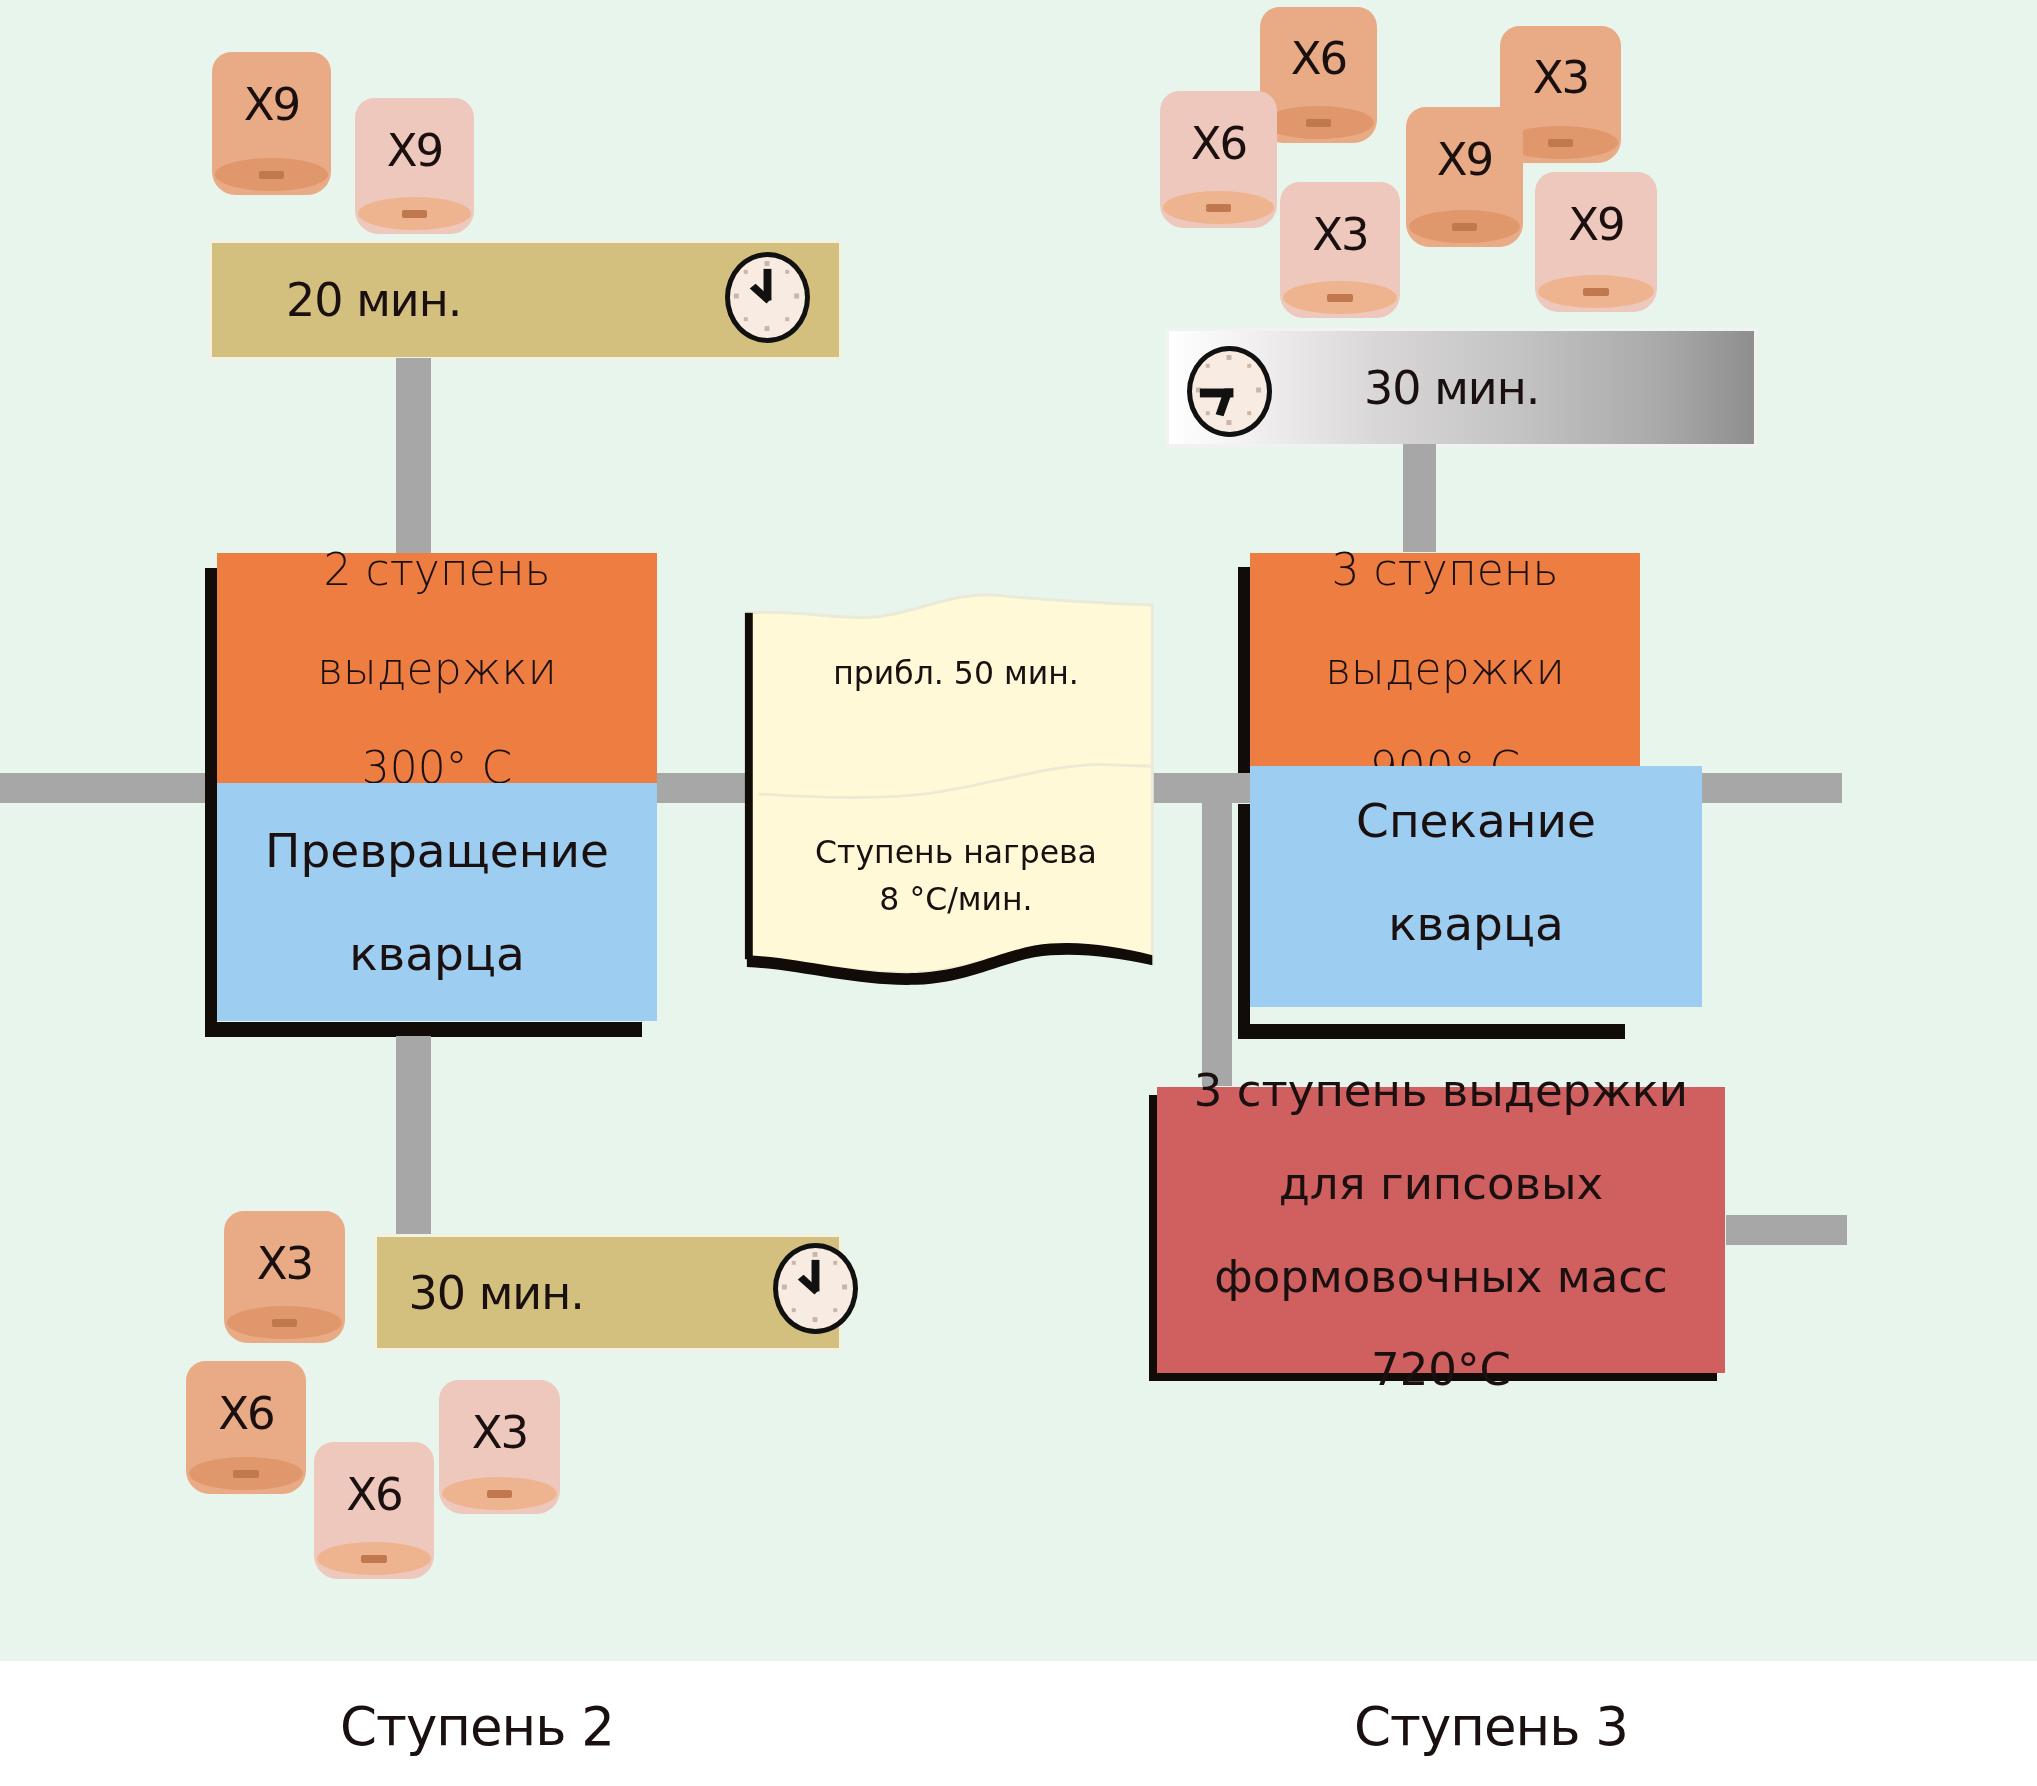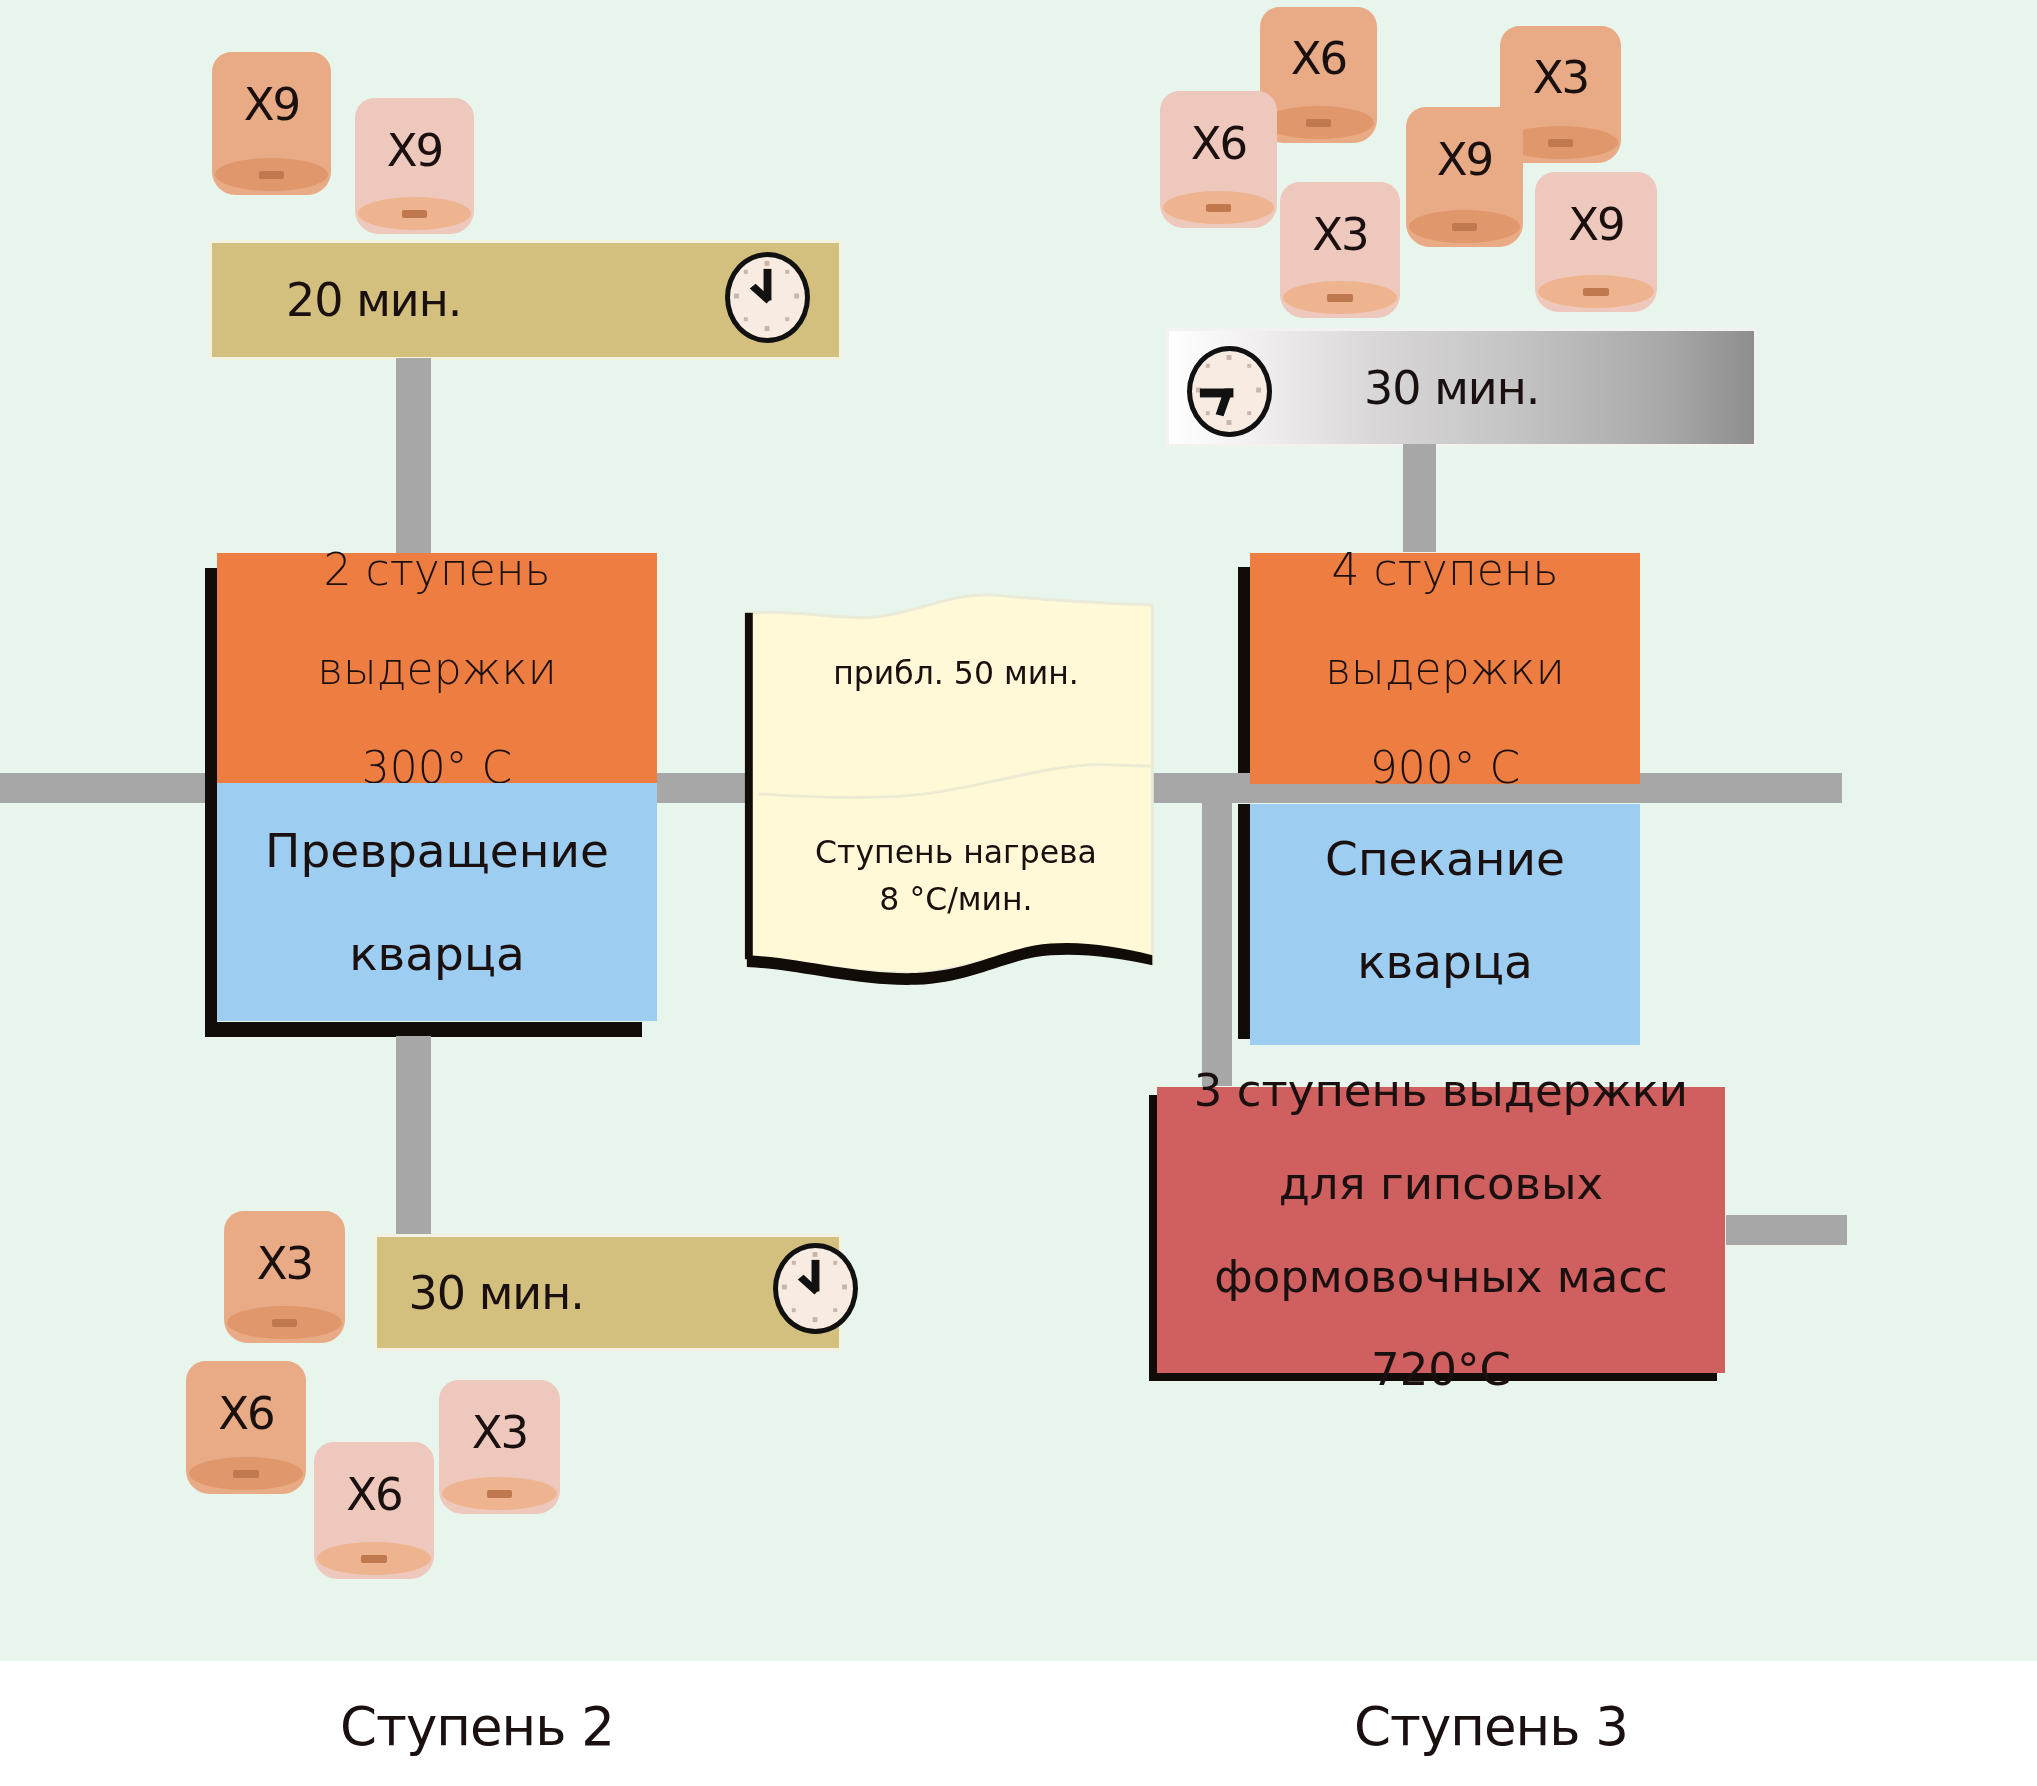--- a/index.html
+++ b/index.html
@@ -194,25 +194,25 @@
   </svg>
 </div>
 
 <div class="line" style="left:1403px;top:444px;width:32.5px;height:108px;"></div>
 
 <div class="shadow" style="left:1238px;top:567px;width:11.8px;height:206px;"></div>
 <div class="shadow" style="left:1238px;top:804px;width:11.8px;height:235px;"></div>
 <div class="shadow" style="left:1238px;top:1024px;width:387px;height:14.8px;"></div>
 
 <div class="box orange" style="left:1250px;top:553px;width:390px;height:231px;">
-  <span>4 ступень</span>
+  <span>3 ступень</span>
   <span>выдержки</span>
   <span>900° C</span>
 </div>
-<div class="box blue" style="left:1250px;top:804px;width:390px;height:241px;padding-bottom:29.6px;box-sizing:border-box;">
+<div class="box blue" style="left:1250px;top:766px;width:452px;height:241px;padding-bottom:29.6px;box-sizing:border-box;">
   <span>Спекание</span>
   <span>кварца</span>
 </div>
 
 <div class="line" style="left:1202px;top:788px;width:29.6px;height:298px;"></div>
 
 <div class="shadow" style="left:1149px;top:1095px;width:9.9px;height:286px;"></div>
 <div class="shadow" style="left:1149px;top:1371px;width:568px;height:9.9px;"></div>
 <div class="box red" style="left:1157px;top:1087px;width:568px;height:286px;">
   <span>3 ступень выдержки</span>

